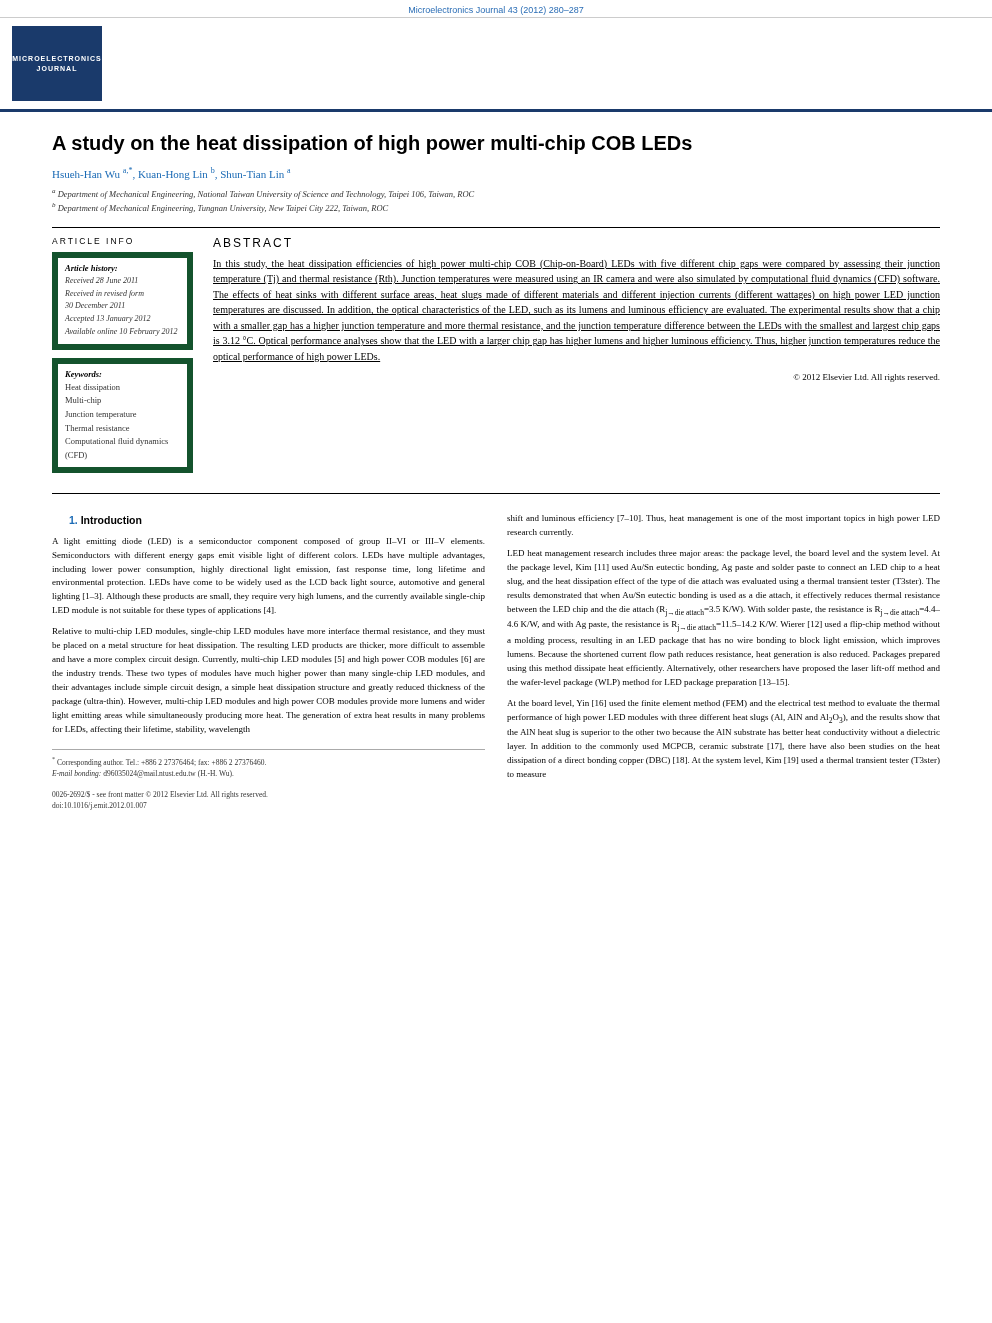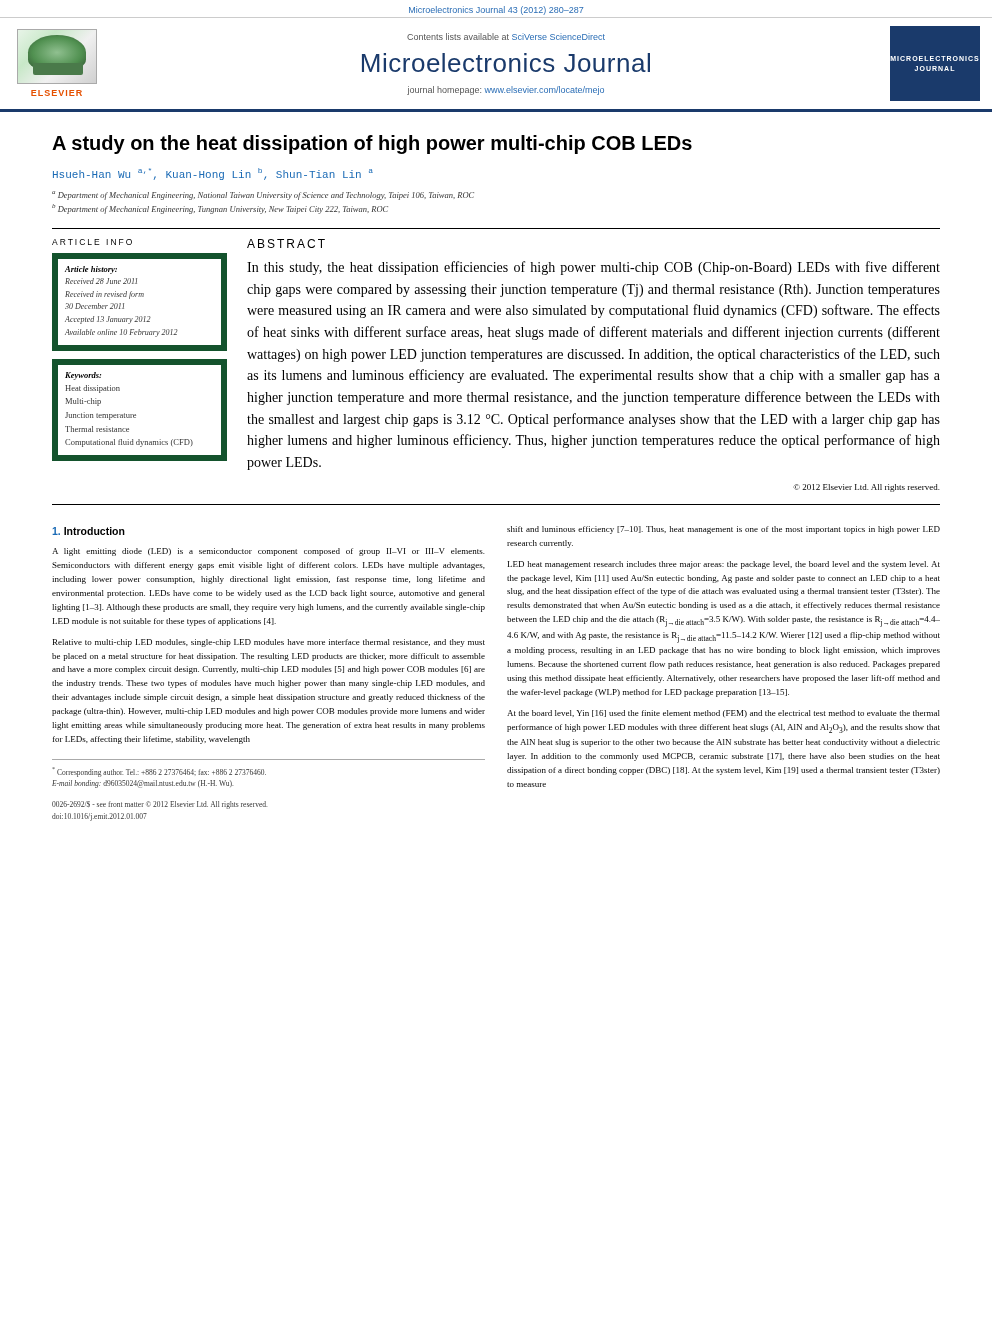--- a/index.html
+++ b/index.html
@@ -158,21 +158,21 @@
       margin-bottom: 10px;
       line-height: 1.3;
       font-family: Arial, sans-serif;
     }
 
     
     .authors {
       font-size: 11px;
       color: #1a6ab5;
       margin-bottom: 6px;
-      font-family: Liberation Mono, monospace;
+      font-family: Liberation Serif, serif;
     }
     .authors sup {
       font-size: 8px;
     }
 
     
     .affiliations {
       font-size: 8.5px;
       color: #333;
       margin-bottom: 12px;
@@ -191,21 +191,21 @@
     }
 
     
     .two-col {
       display: flex;
       gap: 20px;
       margin-top: 8px;
     }
 
     .article-info {
-      width: 175px;
+      width: 141px;
       flex-shrink: 0;
     }
 
     .info-section-title {
       font-size: 8.5px;
       font-family: Arial, sans-serif;
       letter-spacing: 2px;
       text-transform: uppercase;
       color: #000;
       margin-bottom: 6px;
@@ -248,24 +248,25 @@
       font-size: 12px;
       font-family: Arial, sans-serif;
       letter-spacing: 2px;
       text-transform: uppercase;
       color: #000;
       margin-bottom: 6px;
       font-weight: normal;
     }
 
     .abstract-text {
-      font-size: 14px;
+      font-size: 10px;
       line-height: 1.55;
       color: #000;
       text-align: justify;
+      text-decoration: underline;
     }
 
     .copyright-line {
       font-size: 9px;
       text-align: right;
       margin-top: 8px;
       color: #000;
     }
 
     
@@ -281,20 +282,21 @@
       line-height: 1.55;
       text-align: justify;
     }
 
     .section-heading {
       font-size: 10.5px;
       font-weight: bold;
       font-family: Arial, sans-serif;
       margin-bottom: 6px;
       color: #000;
+      margin-left: 17px;
     }
 
     .section-number {
       color: #1a6ab5;
     }
 
     .para {
       margin-bottom: 7px;
       font-size: 9px;
       line-height: 1.55;
@@ -326,38 +328,21 @@
     .italic { font-style: italic; }
   </style>
 </head>
 <body>
 
 <div class="top-bar">
   <a>Microelectronics Journal 43 (2012) 280–287</a>
 </div>
 
 <div class="journal-header">
-  <div class="elsevier-logo">
-    <div class="logo-top">
-      <div class="logo-image"></div>
-    </div>
-    <div class="elsevier-text">ELSEVIER</div>
-  </div>
-
-  <div class="journal-title-center">
-    <div class="content-avail">
-      <span>Contents lists available at</span>
-      <a>SciVerse ScienceDirect</a>
-    </div>
-    <div class="journal-name">Microelectronics Journal</div>
-    <div class="journal-homepage">
-      <span>journal homepage:</span>
-      <a>www.elsevier.com/locate/mejo</a>
-    </div>
-  </div>
+
 
   <div class="journal-logo-right">
     <div class="logo-brand">MICROELECTRONICS JOURNAL</div>
   </div>
 </div>
 
 <div class="article-container">
 
   <div class="article-title">A study on the heat dissipation of high power multi-chip COB LEDs</div>
 

